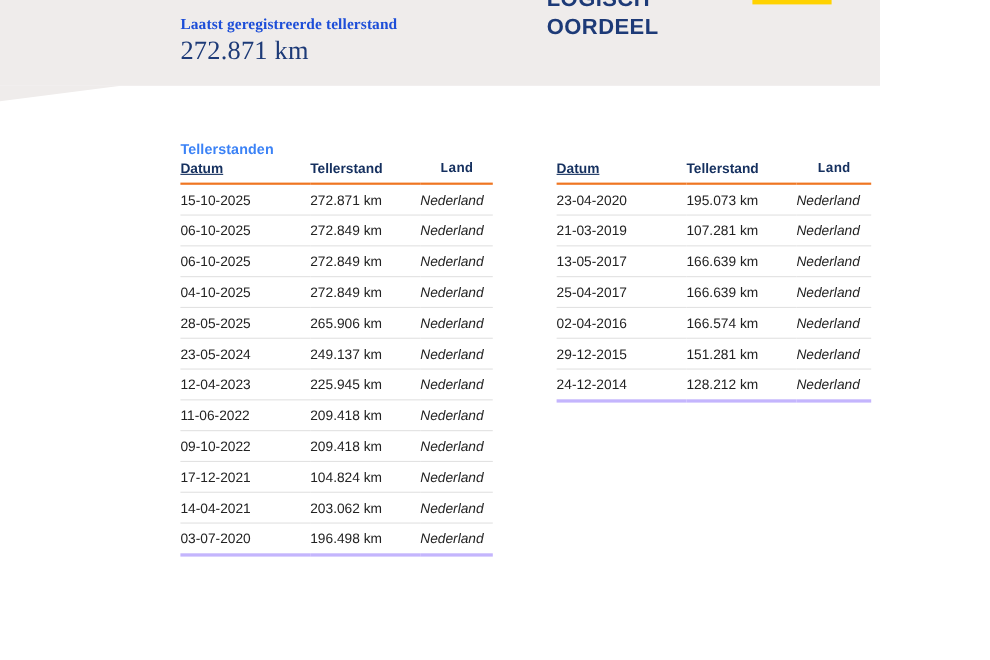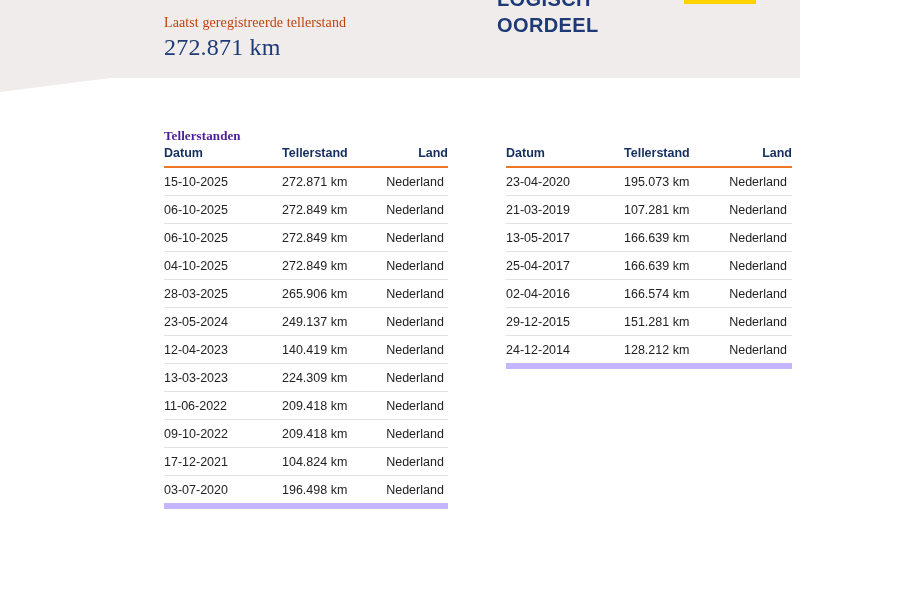--- a/index.html
+++ b/index.html
@@ -33,23 +33,23 @@
     border-left: 0 solid transparent;
     border-top: 14px solid #efeceb;
     border-right: 110px solid transparent;
   }
 
   .odo-label {
     position: absolute;
     left: 164px;
     top: 15px;
     font-family: "Liberation Serif", serif;
-    font-weight: normal;
+    font-weight: bold;
     font-size: 14px;
-    color: #c2410c;
+    color: #1d4ed8;
     letter-spacing: 0.1px;
   }
   .odo-value {
     position: absolute;
     left: 164px;
     top: 34px;
     font-family: "Liberation Serif", serif;
     font-size: 24px;
     color: #1d3a77;
     letter-spacing: 0.2px;
@@ -76,24 +76,24 @@
     width: 72px;
     height: 20px;
     background: #ffd200;
   }
 
   
   .section-title {
     position: absolute;
     left: 164px;
     top: 128px;
-    font-family: Liberation Serif, serif;
+    font-family: Liberation Sans, sans-serif;
     font-weight: bold;
     font-size: 13px;
-    color: #4c1d95;
+    color: #3b82f6;
     letter-spacing: 0.1px;
   }
 
   .tbl {
     position: absolute;
     border-collapse: collapse;
     font-size: 12.5px;
     color: #1c1c1c;
   }
   .tbl.left  { left: 164px; top: 146px; width: 284px; }
@@ -101,33 +101,33 @@
 
   .tbl th {
     font-weight: bold;
     font-size: 12.5px;
     color: #15305f;
     padding: 0 0 6px 0;
     border-bottom: 2px solid #ef7622;
     text-align: left;
     white-space: nowrap;
   }
-  .tbl th.c-date  { width: 118px; }
+  .tbl th.c-date  { width: 118px; text-decoration: underline; }
   .tbl th.c-odo   { width: 100px; }
-  .tbl th.c-land  { text-align: right; }
+  .tbl th.c-land  { text-align: center; font-family: Liberation Mono, monospace; }
 
   .tbl td {
     padding: 7px 0 6px 0;
     border-bottom: 1px solid #e2e2e2;
     color: #222222;
     white-space: nowrap;
     font-size: 12.5px;
   }
-  .tbl td.c-land { text-align: center; }
-  .tbl tr:last-child td { border-bottom: 6px solid #c4b5fd; }
+  .tbl td.c-land { text-align: left; font-style: italic; }
+  .tbl tr:last-child td { border-bottom: 3px solid #c4b5fd; }
 </style>
 </head>
 <body>
 
 <div class="banner"></div>
 <div class="banner-notch"></div>
 
 <div class="odo-label">Laatst geregistreerde tellerstand</div>
 
 <div class="odo-value">272.871 km</div>
@@ -164,52 +164,52 @@
         <td class="c-date">06-10-2025</td>
         <td class="c-odo">272.849 km</td>
         <td class="c-land">Nederland</td>
       </tr>
       <tr>
         <td class="c-date">04-10-2025</td>
         <td class="c-odo">272.849 km</td>
         <td class="c-land">Nederland</td>
       </tr>
       <tr>
-        <td class="c-date">28-03-2025</td>
+        <td class="c-date">28-05-2025</td>
         <td class="c-odo">265.906 km</td>
         <td class="c-land">Nederland</td>
       </tr>
       <tr>
         <td class="c-date">23-05-2024</td>
         <td class="c-odo">249.137 km</td>
         <td class="c-land">Nederland</td>
       </tr>
       <tr>
         <td class="c-date">12-04-2023</td>
-        <td class="c-odo">140.419 km</td>
-        <td class="c-land">Nederland</td>
-      </tr>
-      <tr>
-        <td class="c-date">13-03-2023</td>
-        <td class="c-odo">224.309 km</td>
+        <td class="c-odo">225.945 km</td>
         <td class="c-land">Nederland</td>
       </tr>
       <tr>
         <td class="c-date">11-06-2022</td>
         <td class="c-odo">209.418 km</td>
         <td class="c-land">Nederland</td>
       </tr>
       <tr>
         <td class="c-date">09-10-2022</td>
         <td class="c-odo">209.418 km</td>
         <td class="c-land">Nederland</td>
       </tr>
       <tr>
         <td class="c-date">17-12-2021</td>
         <td class="c-odo">104.824 km</td>
+        <td class="c-land">Nederland</td>
+      </tr>
+      <tr>
+        <td class="c-date">14-04-2021</td>
+        <td class="c-odo">203.062 km</td>
         <td class="c-land">Nederland</td>
       </tr>
       <tr>
         <td class="c-date">03-07-2020</td>
         <td class="c-odo">196.498 km</td>
         <td class="c-land">Nederland</td>
       </tr>
     </tbody>
 </table>
 

